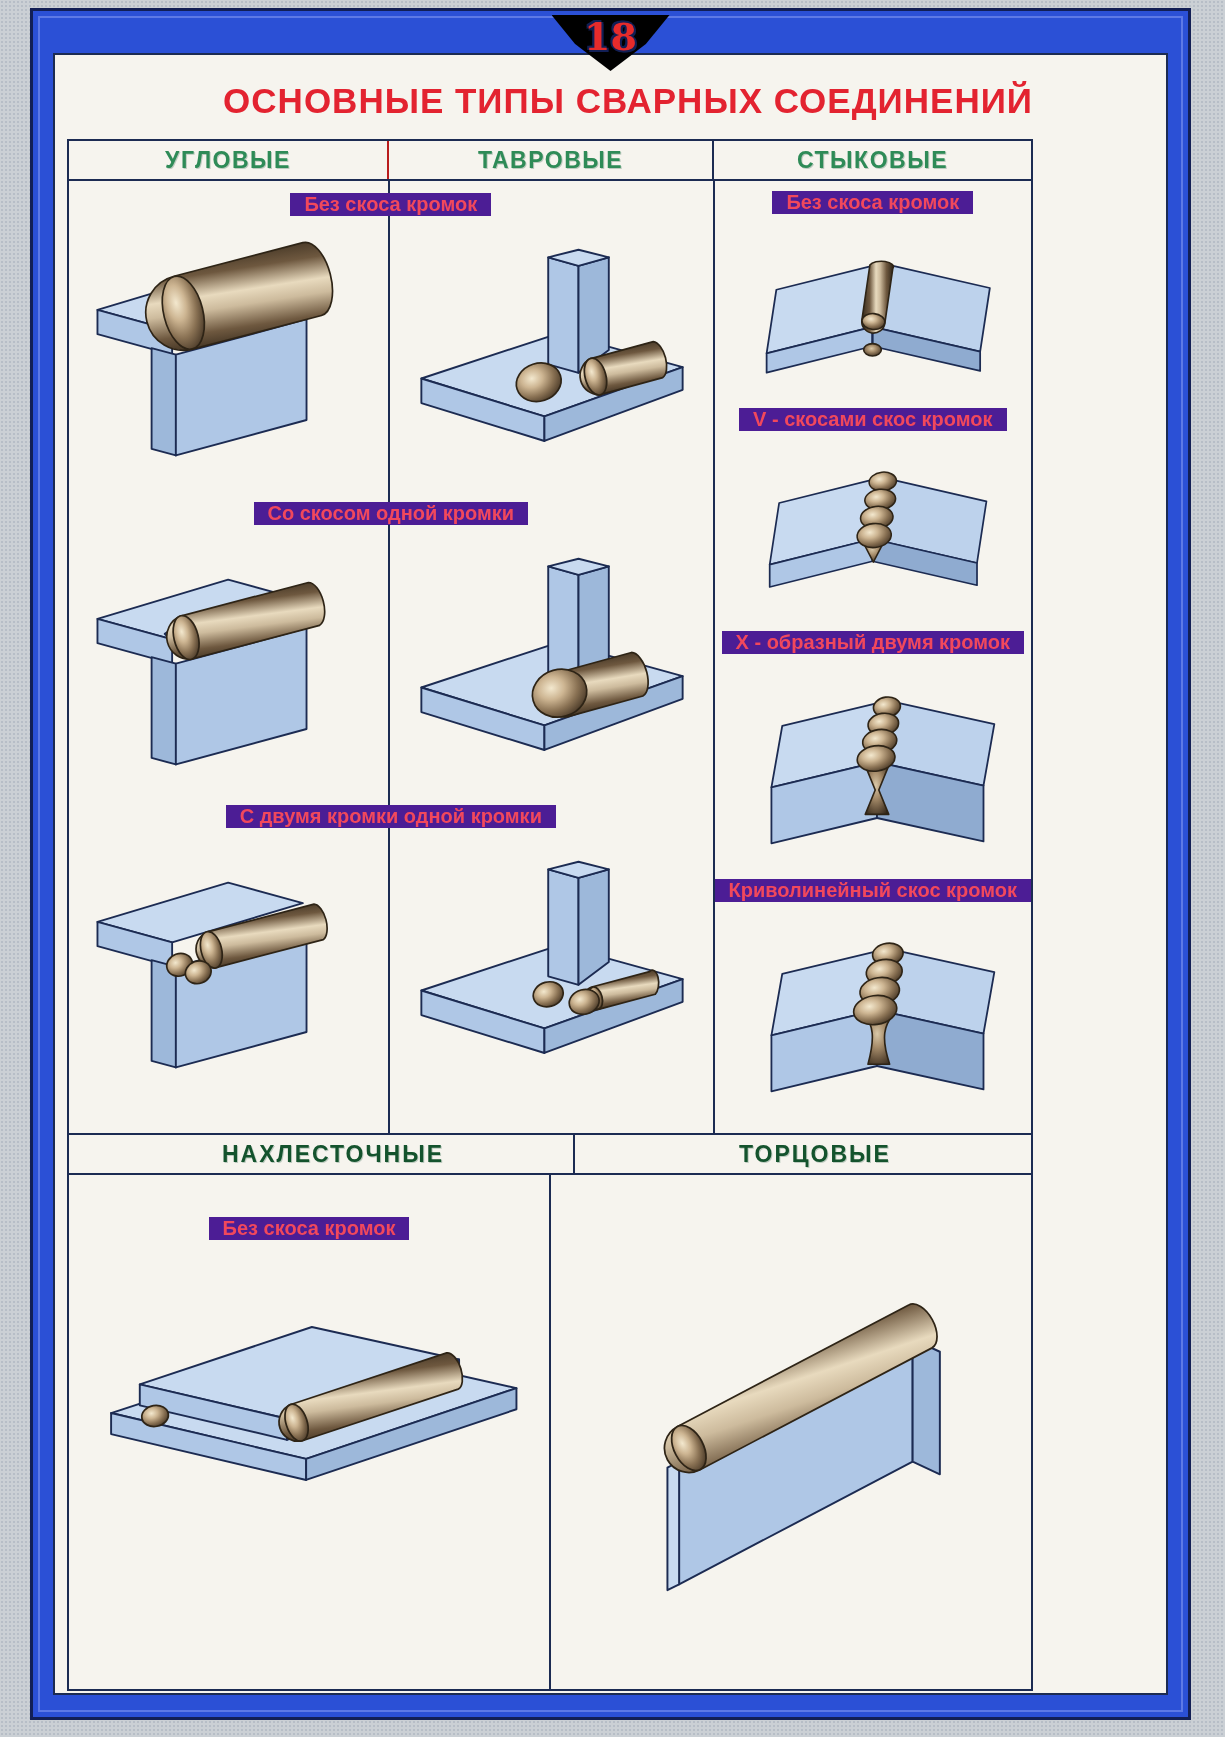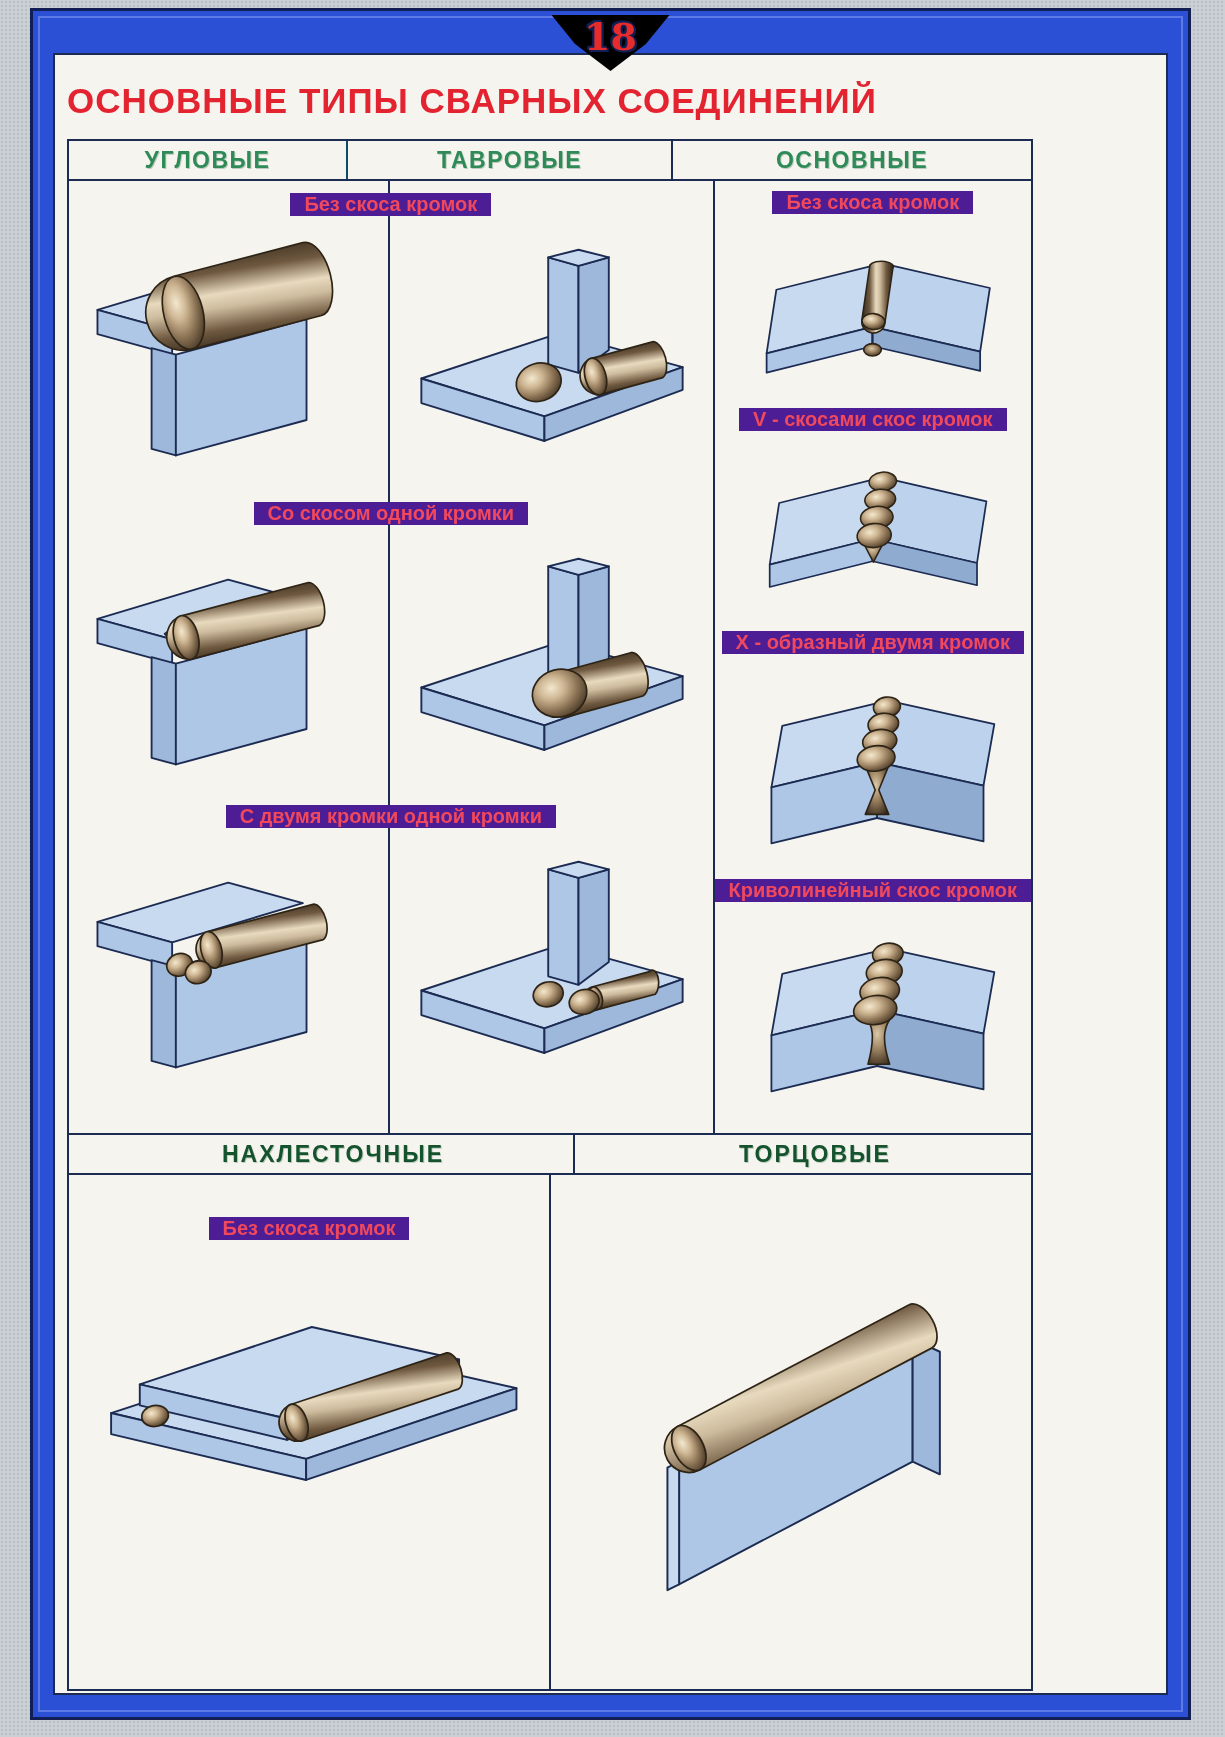--- a/index.html
+++ b/index.html
@@ -26,34 +26,34 @@
     width:118px;height:56px;background:#000000;
     clip-path:polygon(0 0,100% 0,80% 52%,50% 100%,20% 52%);
     display:flex;justify-content:center;align-items:flex-start;z-index:5;
   }
   .badge-num{
     font-family:"DejaVu Serif", serif;
     font-size:38px;font-weight:bold;color:#e62b2b;line-height:44px;
     text-shadow:2px 0 0 #121f55,-2px 0 0 #121f55,0 2px 0 #121f55,0 -2px 0 #121f55,2px 2px 0 #121f55,-2px -2px 0 #121f55;
   }
   .title{
-    position:absolute;top:26px;left:12px;width:966px;text-align:left;
+    position:absolute;top:26px;left:12px;width:966px;text-align:right;
     font-size:35px;font-weight:bold;color:#e32330;letter-spacing:1px;white-space:nowrap;
   }
   .main-table{
     position:absolute;left:12px;top:84px;width:966px;height:996px;
     border:2px solid #1c2b52;box-sizing:border-box;background:#f6f4ee;
   }
   .header-row{display:flex;height:38px;border-bottom:2px solid #1c2b52;}
   .hcell{
     box-sizing:border-box;display:flex;align-items:center;justify-content:center;
     font-size:23px;font-weight:bold;color:#2e8b57;letter-spacing:1.5px;
     text-shadow:1px 1px 0 rgba(20,80,50,.25);
   }
-  .hcell.c1{width:279px;border-right:2px solid #0c4a6e;}
+  .hcell.c1{width:320px;border-right:2px solid #b91c1c;}
   .hcell.c2{width:325px;border-right:2px solid #1c2b52;}
   .hcell.c3{flex:1;}
   .tbody{display:flex;height:952px;}
   .left-two{width:645px;position:relative;}
   .divider{position:absolute;left:319px;top:0;bottom:0;width:2px;background:#1c2b52;z-index:0;}
   .lt-content{position:relative;z-index:1;display:flex;flex-direction:column;align-items:center;width:100%;}
   .butt-col{flex:1;border-left:2px solid #1c2b52;display:flex;flex-direction:column;align-items:center;}
   .red-label{
     font-size:20px;font-weight:bold;color:#f1485c;text-align:center;
     background:#4c1d95;padding:0 14px;position:relative;z-index:2;white-space:nowrap;
@@ -135,21 +135,21 @@
     <span class="badge-num">18</span>
   </div>
   <div class="inner">
 
     <div class="title">ОСНОВНЫЕ ТИПЫ СВАРНЫХ СОЕДИНЕНИЙ</div>
 
     <div class="main-table">
       <div class="header-row">
         <div class="hcell c1">УГЛОВЫЕ</div>
         <div class="hcell c2">ТАВРОВЫЕ</div>
-        <div class="hcell c3">ОСНОВНЫЕ</div>
+        <div class="hcell c3">СТЫКОВЫЕ</div>
       </div>
       <div class="tbody">
 
         <div class="left-two">
           <div class="divider"></div>
           <div class="lt-content">
             <div class="red-label" style="margin-top:12px">Без скоса кромок</div>
 
             <div class="figrow" style="margin-top:8px">
               <div class="figcell">

